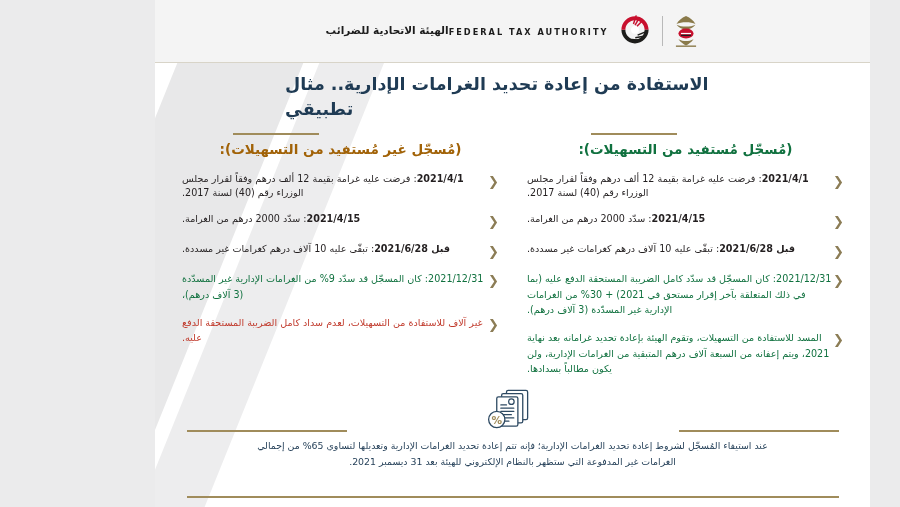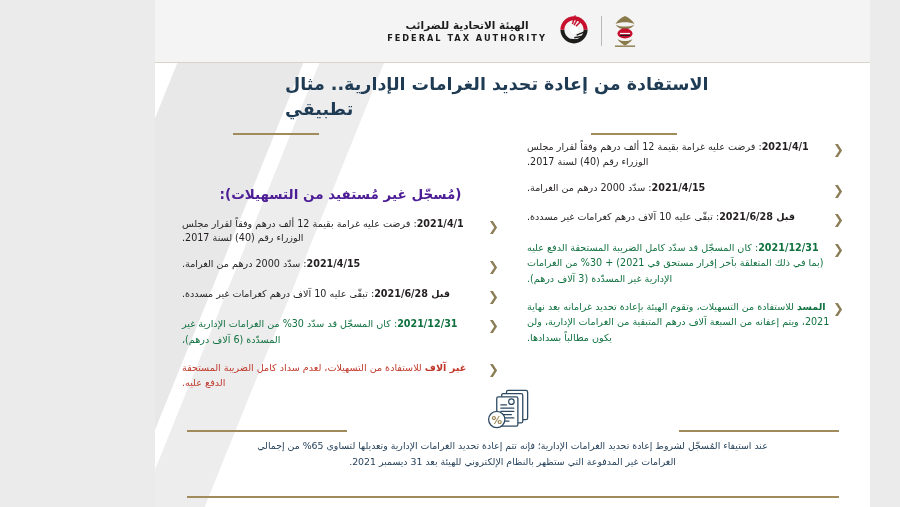--- a/index.html
+++ b/index.html
@@ -32,21 +32,21 @@
 
   
   .header{
     position:absolute;left:0;top:0;width:715px;height:62px;
     background:#f4f4f4;
     display:flex;align-items:center;justify-content:center;
     border-bottom:1px solid #d8d4c8;
     z-index:5;
   }
   .brandwrap{display:flex;align-items:center;gap:10px;direction:ltr;}
-  .fta-text{display:flex;flex-direction:column;align-items:center;line-height:1;}
+  .fta-text{display:flex;flex-direction:row;align-items:flex-start;line-height:1;}
   .fta-ar{font-size:10.5px;color:#1c1c1c;letter-spacing:.5px;font-weight:700;direction:rtl;}
   .fta-en{font-size:8.2px;color:#1c1c1c;letter-spacing:2.0px;font-weight:700;margin-top:3px;}
   .fta-mark{width:34px;height:34px;}
   .vdiv{width:1px;height:30px;background:#b9b9b9;}
   .uae-emblem{width:26px;height:34px;}
 
   
   .title{
     position:absolute;left:0;right:0;top:72px;
     text-align:left;z-index:6;
@@ -65,21 +65,21 @@
         display:flex;flex-direction:row;}
   .col{width:357px;box-sizing:border-box;}
   .col.right{padding:0 26px 0 14px;}
   .col.left {padding:0 14px 0 26px;}
 
   .colhead{
     text-align:center;font-weight:700;font-size:13.5px;line-height:1.45;
     margin:0 0 12px 0;
   }
   .colhead.green{color:#10713f;}
-  .colhead.red{color:#4c1d95;margin-top:45px;}
+  .colhead.red{color:#a16207;}
 
   
   .bullet{
     display:flex;flex-direction:row;align-items:flex-start;
     margin-bottom:11px;
   }
   .chev{
     flex:0 0 auto;width:11px;margin-top:1px;
     color:#8c7d56;font-size:13px;line-height:1.35;text-align:center;
   }
@@ -87,21 +87,21 @@
   .col.left .btxt{text-align:left;}
   .col.right .btxt{text-align:left;}
   .btxt b{font-weight:700;}
 
   .para{
     display:flex;flex-direction:row;align-items:flex-start;margin-bottom:13px;
   }
   .para .ptxt{flex:1 1 auto;text-align:left;font-size:9.6px;line-height:1.6;}
   .ptxt.green{color:#10713f;}
   .ptxt.red{color:#c0392b;}
-  .ptxt .strong{font-weight:700;}
+  .ptxt .strong{font-weight:400;}
   .ptxt .redline{color:#e03a2f;font-weight:600;display:block;}
 
   
   .centericon{
     position:absolute;left:0;right:0;top:386px;text-align:center;z-index:7;
   }
 
   
   .footrule{position:absolute;height:1.5px;background:#a08c5b;z-index:6;}
   .footrule.top-l{left:32px;top:430px;width:160px;}
@@ -173,20 +173,21 @@
     </div>
 
     <div class="title">الاستفادة من إعادة تحديد الغرامات الإدارية.. مثال تطبيقي</div>
 
     <div class="goldrule left-rule"></div>
     <div class="goldrule right-rule"></div>
 
     <div class="cols">
 
       <div class="col right">
+        <div class="colhead green">(مُسجّل مُستفيد من التسهيلات):</div>
 
         <div class="bullet">
           <span class="chev">❮</span>
           <span class="btxt"><b>2021/4/1</b><span>: فرضت عليه غرامة بقيمة 12 ألف درهم وفقاً لقرار مجلس الوزراء رقم (40) لسنة 2017.</span></span>
         </div>
         <div class="bullet">
           <span class="chev">❮</span>
           <span class="btxt"><b>2021/4/15</b><span>: سدّد 2000 درهم من الغرامة.</span></span>
         </div>
         <div class="bullet">
@@ -216,21 +217,21 @@
           <span class="chev">❮</span>
           <span class="btxt"><b>2021/4/15</b><span>: سدّد 2000 درهم من الغرامة.</span></span>
         </div>
         <div class="bullet">
           <span class="chev">❮</span>
           <span class="btxt"><b>قبل 2021/6/28</b><span>: تبقّى عليه 10 آلاف درهم كغرامات غير مسددة.</span></span>
         </div>
 
         <div class="para">
           <span class="chev">❮</span>
-          <span class="ptxt green"><span class="strong">2021/12/31</span><span>: كان المسجّل قد سدّد 30% من الغرامات الإدارية غير المسدّدة (6 آلاف درهم)،</span></span>
+          <span class="ptxt green"><span class="strong">2021/12/31</span><span>: كان المسجّل قد سدّد 9% من الغرامات الإدارية غير المسدّدة (3 آلاف درهم)،</span></span>
         </div>
 
         <div class="para">
           <span class="chev">❮</span>
           <span class="ptxt red"><span class="strong">غير آلاف</span><span> للاستفادة من التسهيلات، لعدم سداد كامل الضريبة المستحقة الدفع عليه.</span></span>
         </div>
       </div>
     </div>
 
     <div class="centericon">

